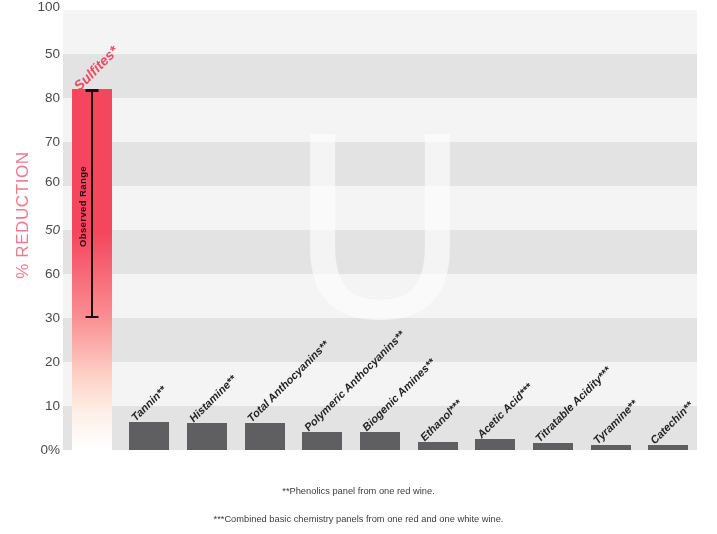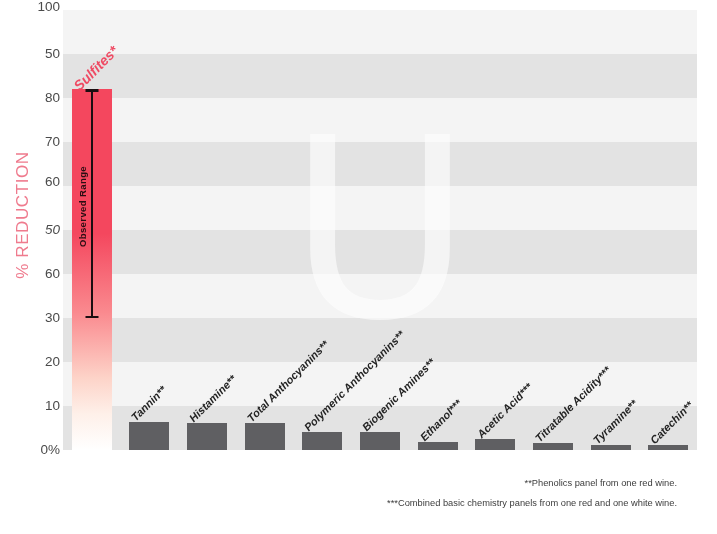--- a/index.html
+++ b/index.html
@@ -52,21 +52,21 @@
 
   
   .catlabel{position:absolute;white-space:nowrap;font-size:11px;
             color:#232323;font-weight:700;font-style:italic;
             transform-origin:0% 50%;transform:rotate(-45deg);}
   .catlabel.red{color:#ef4a63;font-size:14px;}
 
   
   #notes{position:absolute;left:0;top:470px;width:717px;text-align:center;}
   .note{font-size:9.3px;color:#3c3c3c;line-height:1.45;margin:0;padding:0 40px;}
-  .note.gap{margin-top:7px;text-align:right;}
+  .note.gap{margin-top:15px;}
 </style>
 </head>
 <body>
 
 <div id="root">
 
   <div id="ylabel">% REDUCTION</div>
 
   <div id="ticks">
       <div class="tick" style="top: 0;">100</div>

